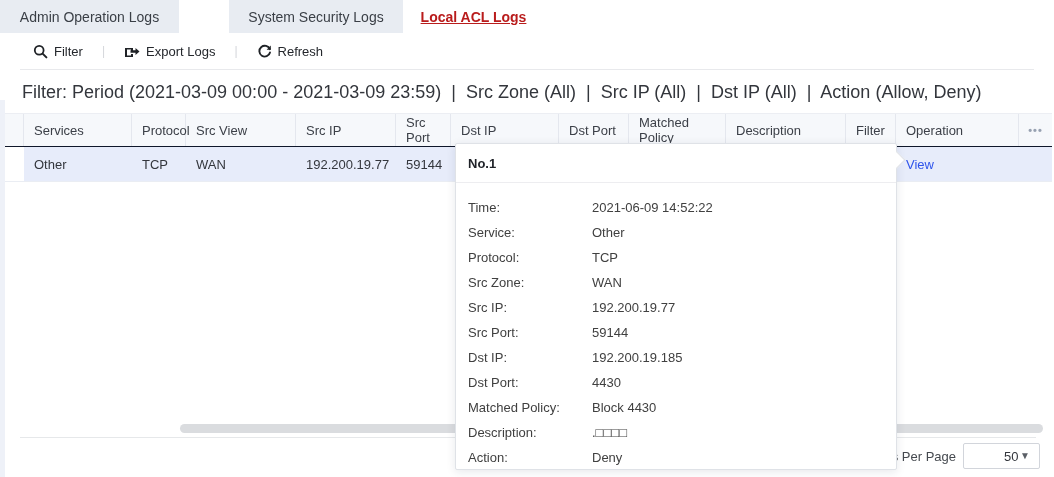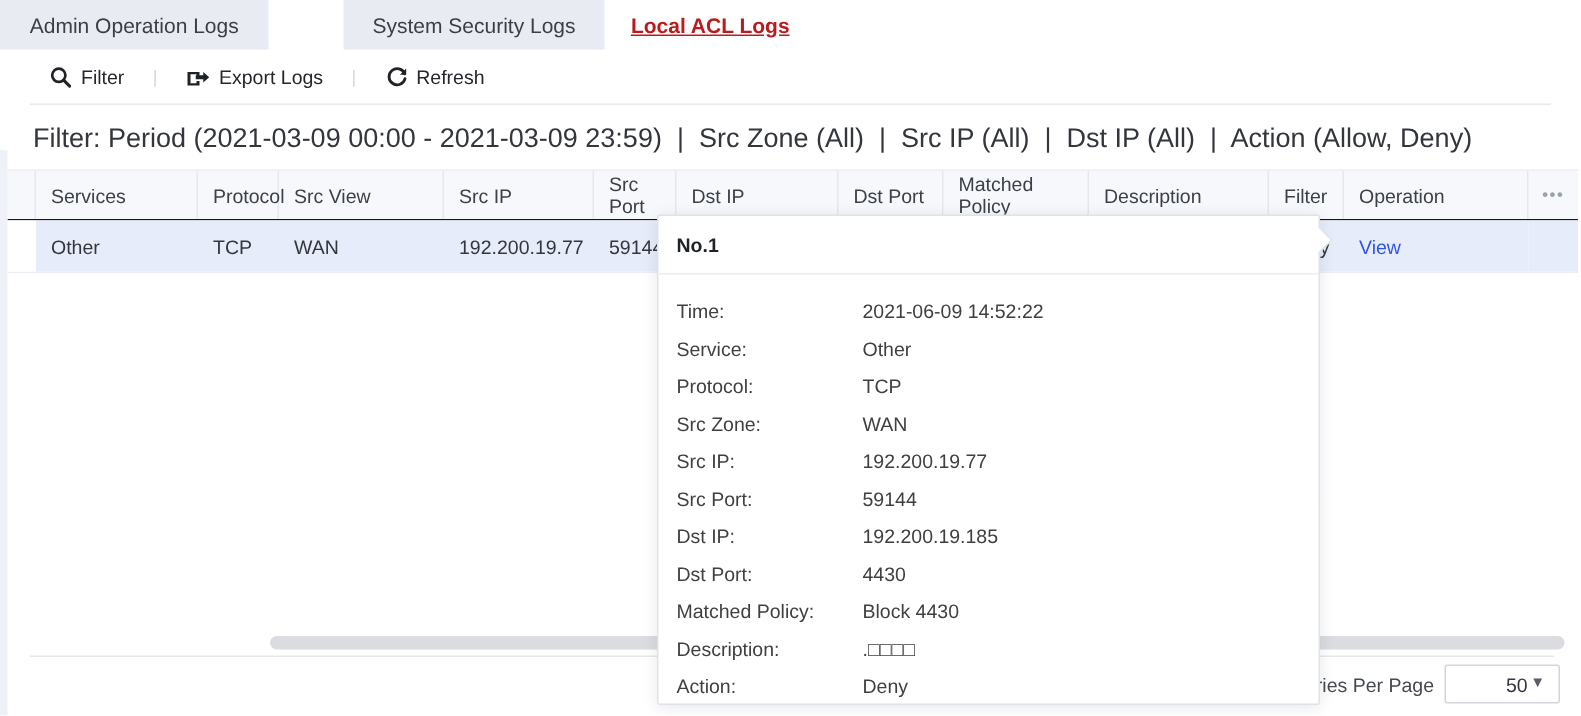--- a/index.html
+++ b/index.html
@@ -48,21 +48,21 @@
 
   
   .pager { position:absolute; right:14px; top:443px; display:flex; align-items:center; z-index:3; }
   .pager-label { font-size:13px; color:#45494f; margin-right:7px; }
   .select { position:relative; width:77px; height:26px; border:1px solid #d2d5db; border-radius:2px;
             background:#fff; font-size:13px; color:#33363c; display:flex; align-items:center; cursor:pointer; }
   .select .val { margin-left:40px; }
   .select .caret { position:absolute; right:9px; top:6px; font-size:10px; color:#5a5f66; }
 
   
-  .popup { position:absolute; left:438px; top:143px; width:442px; height:327px; background:#fff;
+  .popup { position:absolute; left:455px; top:143px; width:442px; height:327px; background:#fff;
            border:1px solid #dfe2e7; border-radius:2px; box-shadow:0 2px 10px rgba(20,30,60,.10); z-index:10; }
   .popup-arrow { position:absolute; right:-7px; top:10px; width:12px; height:12px; background:#fff;
                  border-right:1px solid #dfe2e7; border-top:1px solid #dfe2e7; transform:rotate(45deg); }
   .popup-title { height:39px; display:flex; align-items:center; padding-left:12px;
                  font-size:13px; font-weight:bold; color:#1f2228; border-bottom:1px solid #ededf0; }
   .popup-rows { padding-top:12px; }
   .p-row { display:flex; height:25px; align-items:center; font-size:13px; color:#404040; }
   .p-label { width:136px; padding-left:12px; }
 </style>
 </head>

